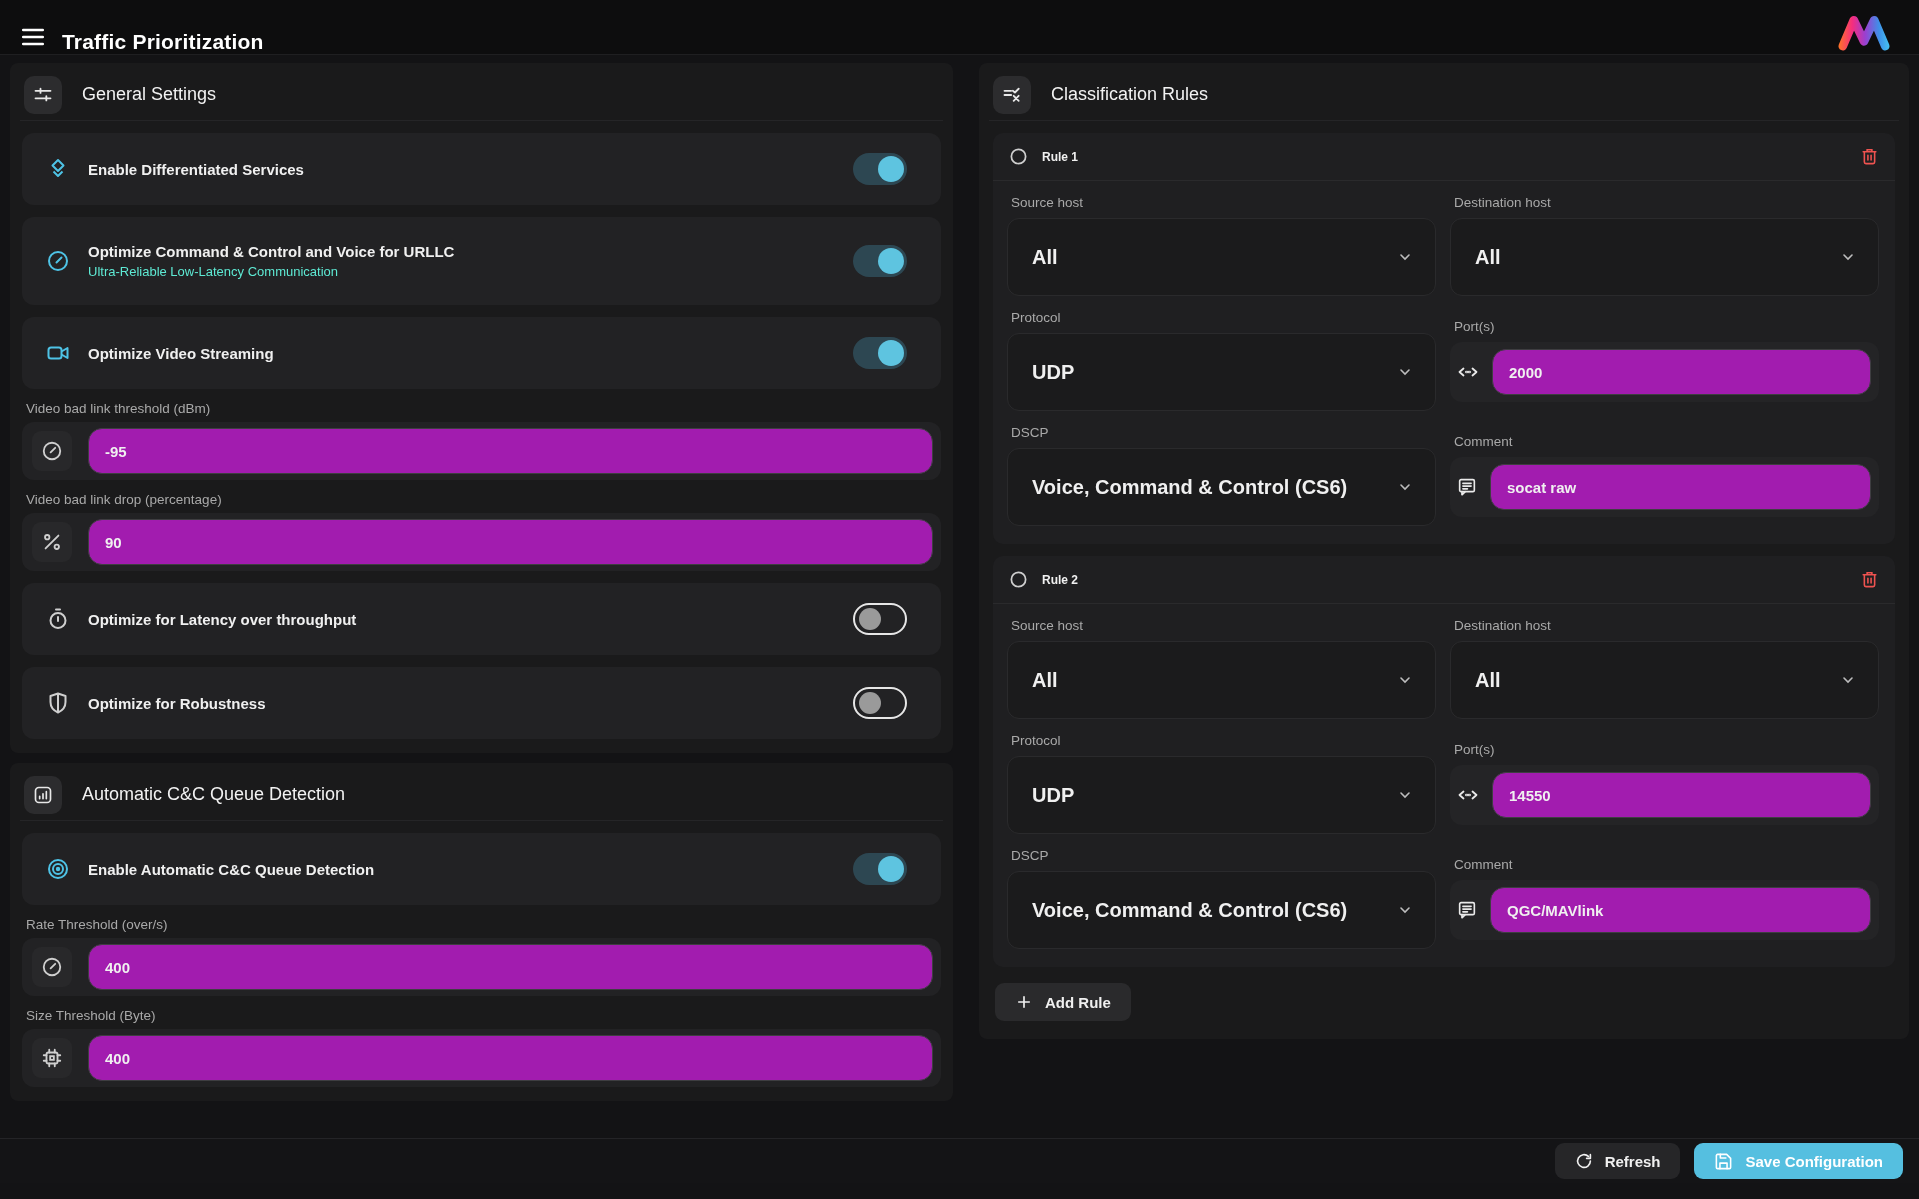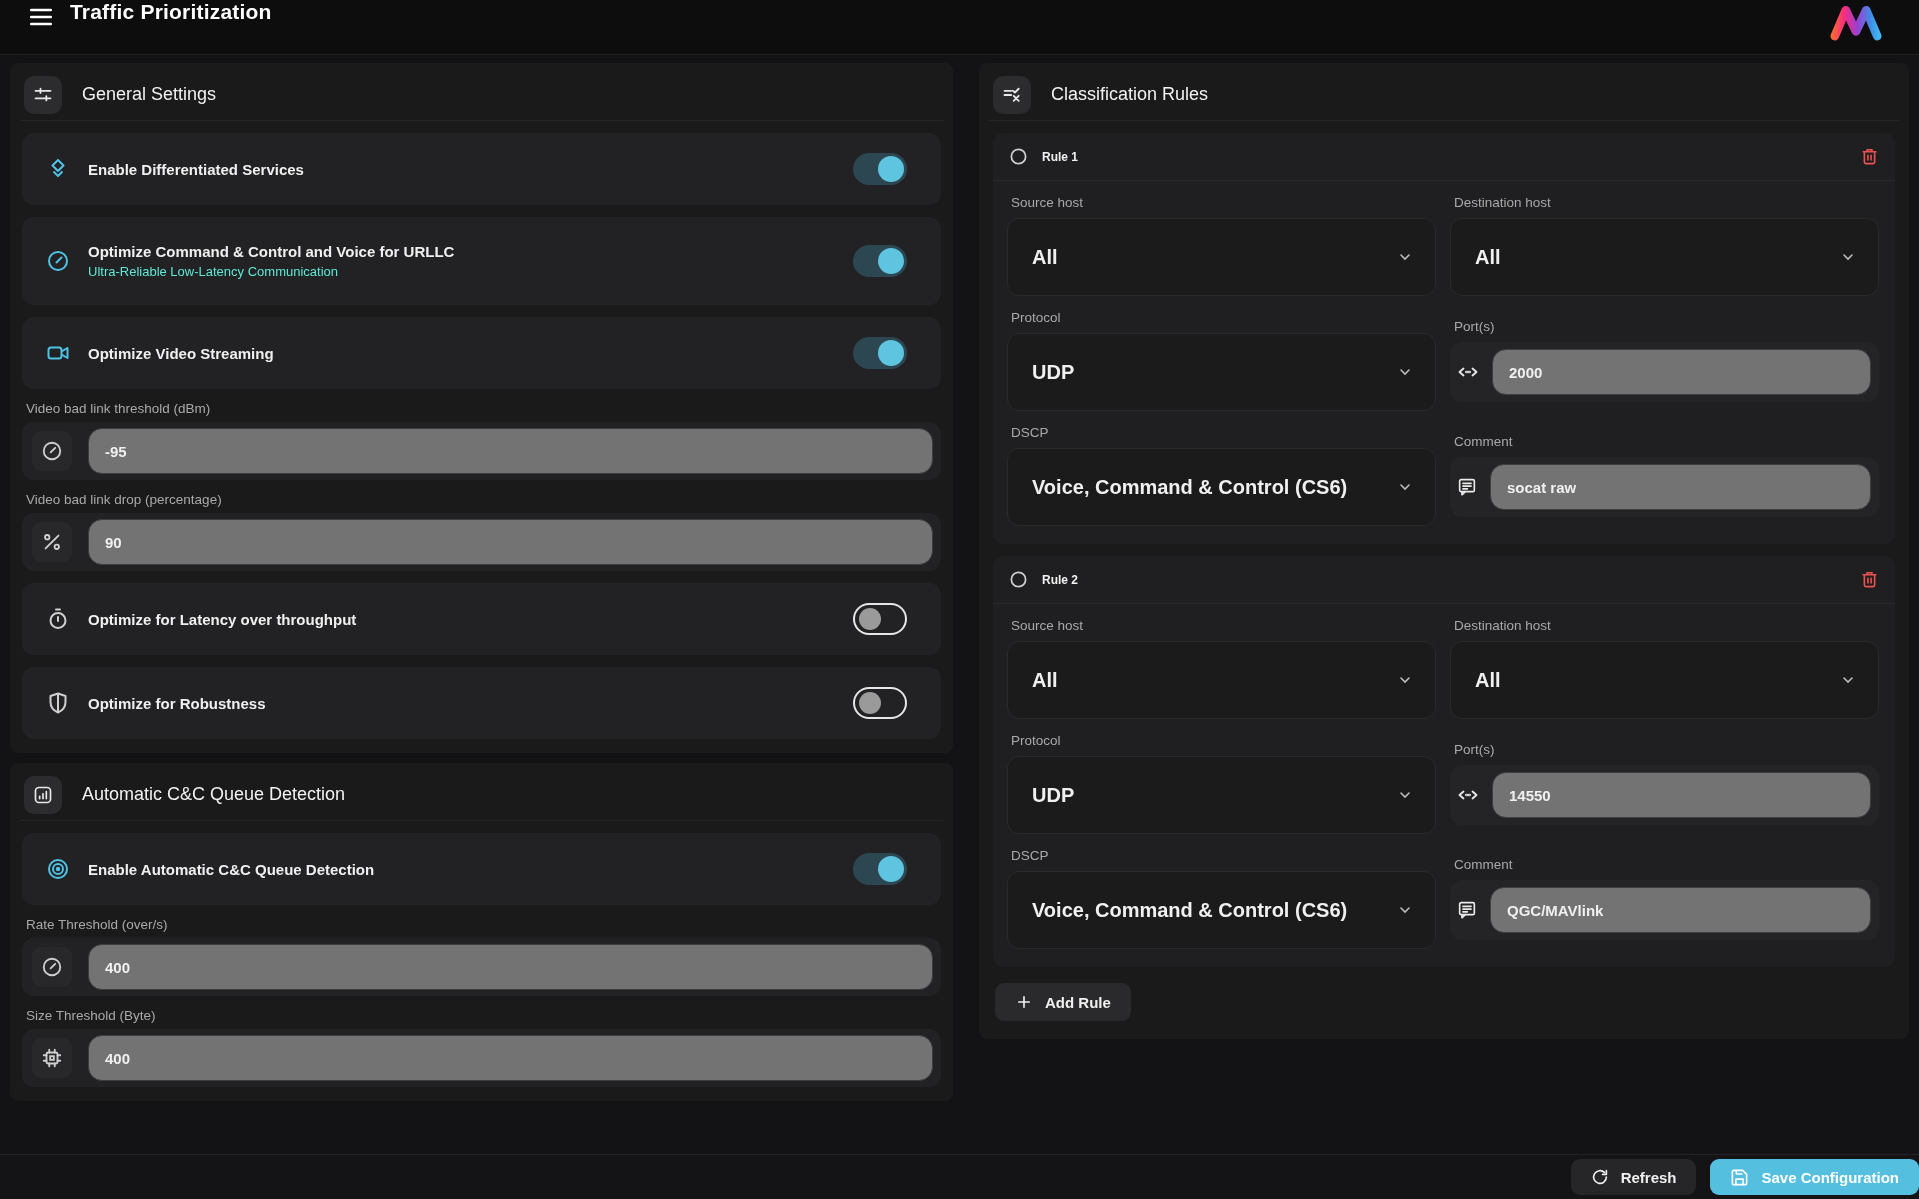--- a/index.html
+++ b/index.html
@@ -1,21 +1,21 @@
 <!DOCTYPE html>
 <html><head>
 <meta charset="utf-8">
 <style>
   * { margin:0; padding:0; box-sizing:border-box; }
   html,body { width:1919px; height:1199px; overflow:hidden; background:#131315;
     font-family:"Liberation Sans", sans-serif; color:#eaeaea; }
 
   
-  .topbar { height:55px; background:#0d0d0e; display:flex; align-items:flex-start;
-    padding:0 24px; border-bottom:1px solid #1f1f21; }
+  .topbar { height:55px; background:#0d0d0e; display:flex; align-items:flex-end;
+    padding:0 16px; border-bottom:1px solid #1f1f21; }
   .menu-btn { width:34px; height:34px; display:flex; align-items:center; justify-content:center;
     cursor:pointer; color:#fff; }
   .app-title { font-size:21px; font-weight:bold; color:#fff; margin-left:12px; letter-spacing:.2px; }
   .logo { margin-left:auto; display:flex; align-items:center; }
 
   
   .content { display:flex; gap:26px; padding:8px 10px 0 10px; align-items:flex-start; }
   .col-left { width:943px; display:flex; flex-direction:column; gap:10px; }
   .col-right { flex:1; }
 
@@ -46,21 +46,21 @@
   .toggle.off .thumb { position:absolute; left:4px; top:3px; width:22px; height:22px;
     border-radius:50%; background:#9a9a9a; }
 
   
   .fgroup { margin-top:12px; }
   .fgroup .flabel { font-size:13.5px; color:#a9a9a9; margin:2px 2px 6px 4px; display:block; }
   .irow { background:#222224; border-radius:12px; display:flex; align-items:center;
     padding:6px 8px 6px 10px; gap:16px; }
   .irow .mini-icon-box { width:40px; height:40px; border-radius:9px; background:#28282a;
     display:flex; align-items:center; justify-content:center; color:#cfcfcf; flex:none; }
-  .tin { flex:1; height:46px; background:#737373; border:1px solid #3e3e41; border-radius:14px;
+  .tin { flex:1; height:46px; background:#a21caf; border:1px solid #3e3e41; border-radius:14px;
     color:#f0f0f0; font-size:15px; font-weight:bold; padding:0 16px;
     font-family:"Liberation Sans", sans-serif; outline:none; }
 
   
   .rule-card { background:#1f1f21; border-radius:10px; margin:12px 2px 0 2px; }
   .rule-header { display:flex; align-items:center; gap:14px; height:48px; padding:0 16px;
     border-bottom:1px solid #2a2a2c; }
   .rule-name { font-size:12px; font-weight:bold; color:#f0f0f0; }
   .trash-btn { margin-left:auto; color:#ef5350; cursor:pointer; display:flex; }
   .rule-grid { display:grid; grid-template-columns:1fr 1fr; column-gap:14px; row-gap:14px;
@@ -73,23 +73,23 @@
   .selectbox .sel-value { font-size:20px; font-weight:bold; color:#f0f0f0; }
   .selectbox .chev { color:#bdbdbd; display:flex; }
   .prow { background:#242426; border-radius:12px; display:flex; align-items:center;
     padding:7px 8px 7px 6px; gap:12px; }
   .prow .mini-icon-box { background:transparent; }
   .add-rule { display:inline-flex; align-items:center; gap:12px; background:#2a2a2c; border:none;
     color:#f0f0f0; font-size:15px; font-weight:bold; border-radius:9px; padding:0 20px;
     height:38px; margin:16px 0 4px 4px; cursor:pointer; font-family:"Liberation Sans", sans-serif; }
 
   
-  .bottombar { position:absolute; left:0; right:0; bottom:0; height:45px; background:#141416;
+  .bottombar { position:absolute; left:0; right:0; bottom:16px; height:45px; background:#141416;
     border-top:1px solid #242427; display:flex; align-items:center; justify-content:flex-end;
-    gap:14px; padding:0 0; }
+    gap:14px; padding:0 16px; }
   .btn { display:inline-flex; align-items:center; gap:12px; height:36px; border:none;
     border-radius:9px; font-size:15px; font-weight:bold; cursor:pointer; padding:0 20px;
     font-family:"Liberation Sans", sans-serif; }
   .btn-refresh { background:#262628; color:#f0f0f0; }
   .btn-save { background:#55bfe0; color:#fff; }
 
   svg { display:block; }
 </style>
 </head>
 <body>

